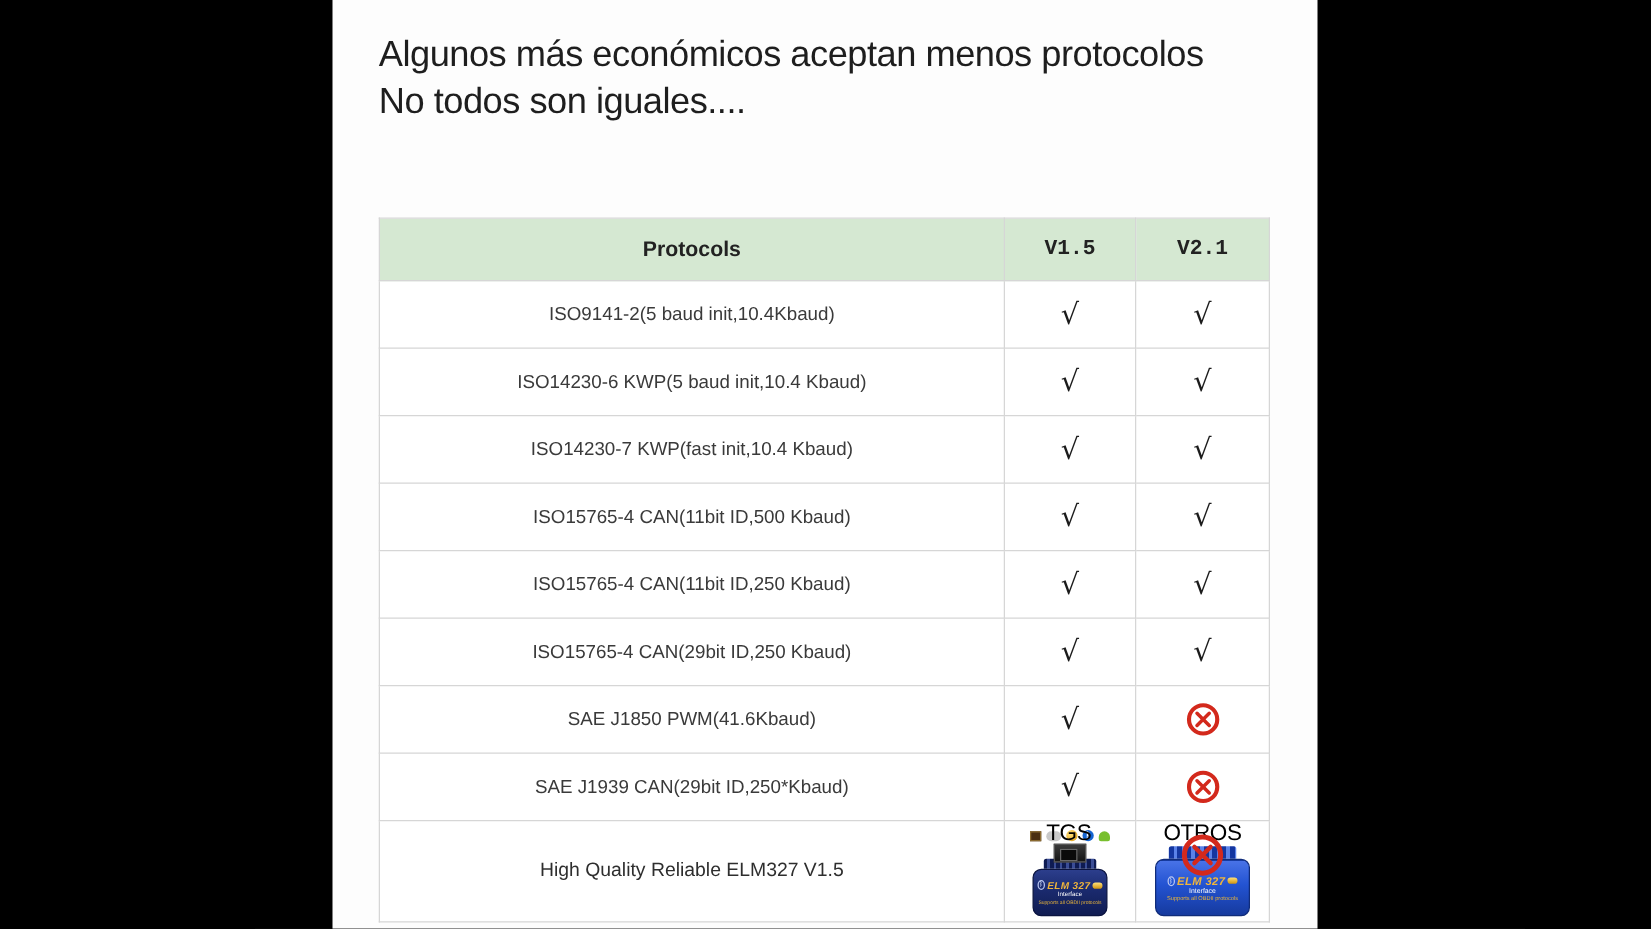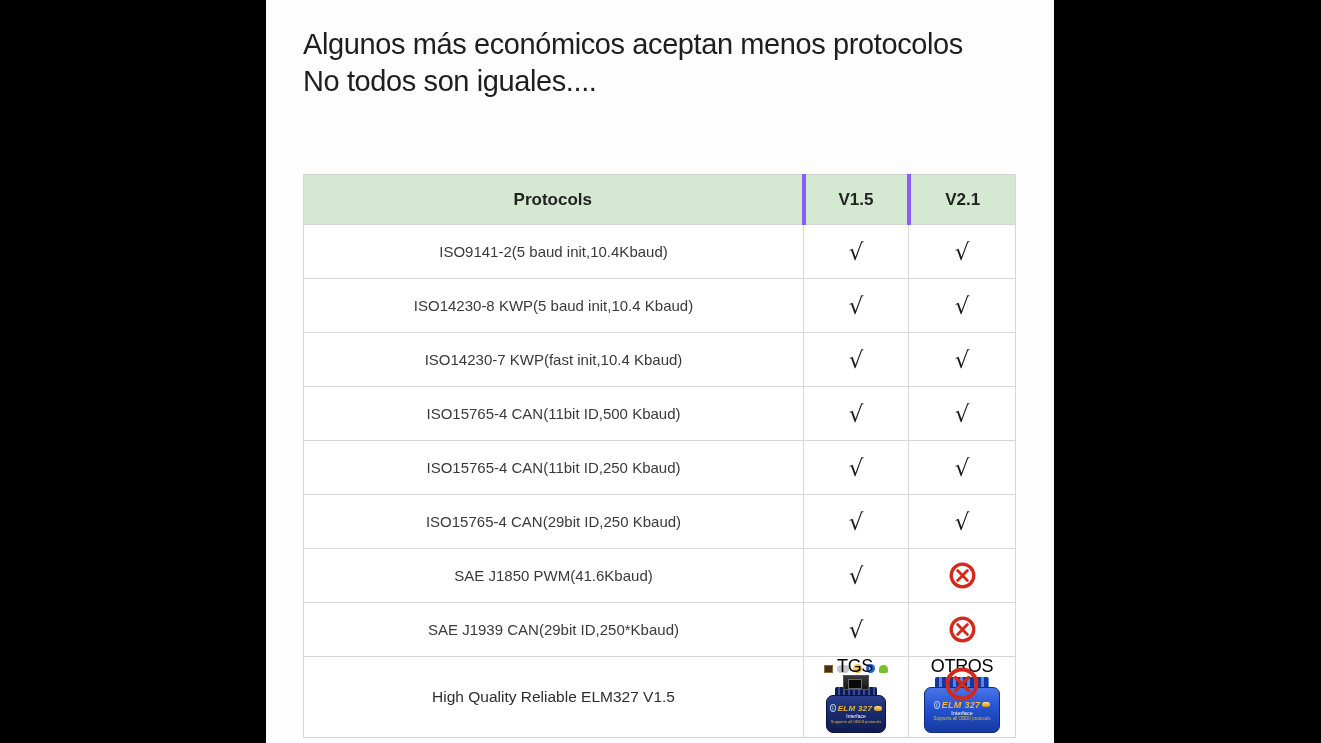--- a/index.html
+++ b/index.html
@@ -11,21 +11,21 @@
   
   .title { position:absolute; left:37px; top:26px; color:#1e1e1e; }
   .title div { font-size:29px; line-height:37px; letter-spacing:-0.4px; }
 
   
   .table-wrap { position:absolute; left:37px; top:146px; }
   table { border-collapse:collapse; table-layout:fixed; width:712px; background:#fff;margin-top:28px; }
   th, td { border:1px solid #d6d6d6; }
   thead th { height:50px; background:var(--green,#d5e8d2); font-size:17px; font-weight:bold;
              color:#222; text-align:center; }
-  thead th + th { border-left:4px solid #8b5cf6; }
+  thead th + th { border-left:1px solid #8b5cf6;font-family:Liberation Mono, monospace; }
   .data-row td { height:54px; }
   .proto-cell { text-align:center; font-size:15px; color:#3a3a3a; padding:0 4px; }
   .mark-cell { text-align:center; vertical-align:middle; }
   .mark-cell.check { font-family:"DejaVu Sans", sans-serif; font-size:23px; color:#1b1b1b; }
   .mark-cell svg { vertical-align:middle; }
   #footer-row td { height:76px; }
   .footer-label { font-size:15.5px; color:#2e2e2e; }
 
   
   .device-cell { text-align:center; vertical-align:middle; padding:6px 0 4px; }
@@ -111,21 +111,21 @@
             <th>V2.1</th>
           </tr>
         </thead>
         <tbody>
           <tr class="data-row">
               <td class="proto-cell">ISO9141-2(5 baud init,10.4Kbaud)</td>
               <td class="mark-cell check" style="color: rgb(27, 27, 27);">√</td>
               <td class="mark-cell check" style="color: rgb(27, 27, 27);">√</td>
             </tr>
             <tr class="data-row">
-              <td class="proto-cell">ISO14230-8 KWP(5 baud init,10.4 Kbaud)</td>
+              <td class="proto-cell">ISO14230-6 KWP(5 baud init,10.4 Kbaud)</td>
               <td class="mark-cell check" style="color: rgb(27, 27, 27);">√</td>
               <td class="mark-cell check" style="color: rgb(27, 27, 27);">√</td>
             </tr>
             <tr class="data-row">
               <td class="proto-cell">ISO14230-7 KWP(fast init,10.4 Kbaud)</td>
               <td class="mark-cell check" style="color: rgb(27, 27, 27);">√</td>
               <td class="mark-cell check" style="color: rgb(27, 27, 27);">√</td>
             </tr>
             <tr class="data-row">
               <td class="proto-cell">ISO15765-4 CAN(11bit ID,500 Kbaud)</td>

